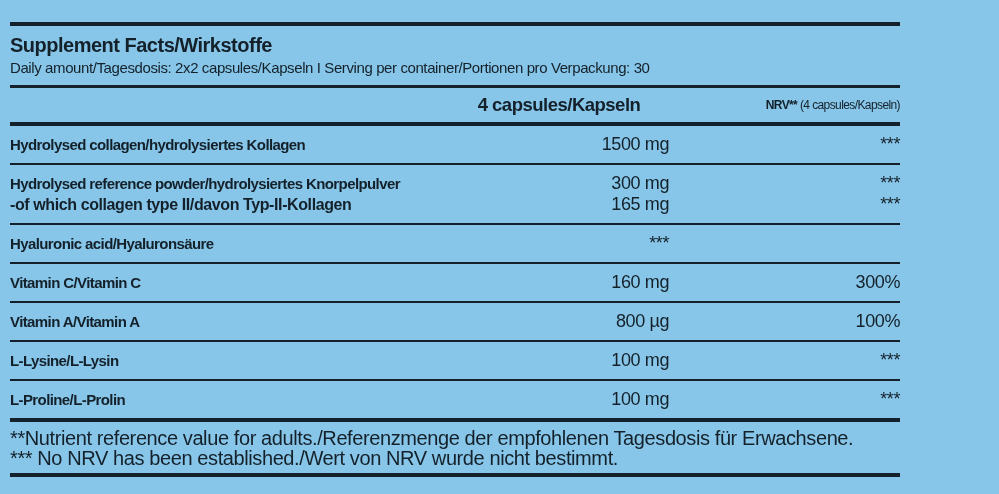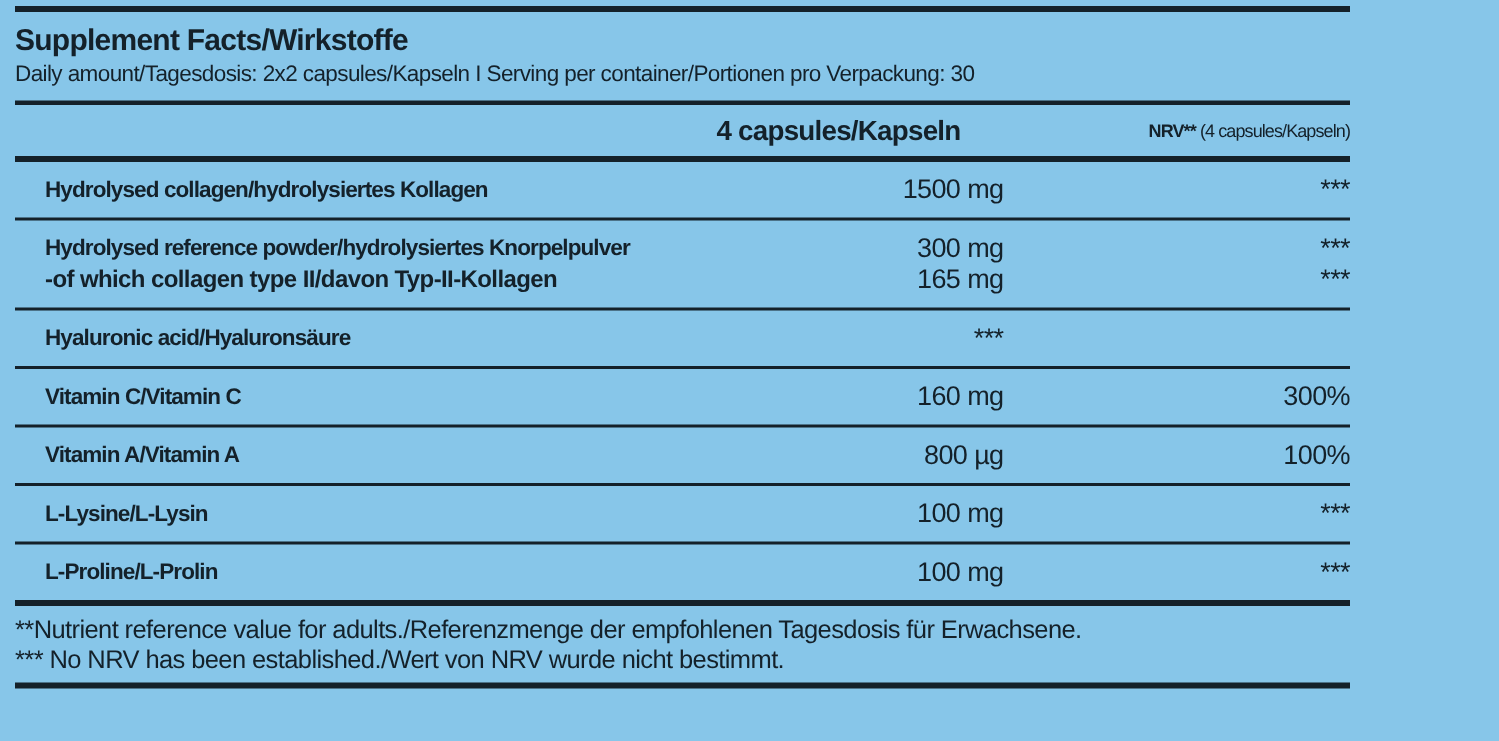--- a/index.html
+++ b/index.html
@@ -11,21 +11,21 @@
   body {
     font-family: "Liberation Sans", sans-serif;
     background: var(--bg);
   }
   .label-wrap {
     width: 906px;
     height: 494px;
     background: var(--bg);
     color: var(--ink);
     overflow: hidden;
-    padding-top: 4px;
+    padding-top: 22px;
   }
   .inner {
     margin: 0 6px 0 10px;
   }
   .bar {
     background: var(--ink);
     border: none;
     margin: 0;
   }
   .bar-4 { height: 4px; }
@@ -45,21 +45,20 @@
     letter-spacing: -0.4px;
     line-height: 21px;
     margin-bottom: 7px;
     white-space: nowrap;
   }
 
   .grid-row {
     display: grid;
     grid-template-columns: 1fr 220px 231px;
     align-items: center;
-    margin-left: 20px;
   }
 
   .col-head-row {
     height: 34px;
   }
   .col-head-amount {
     font-weight: bold;
     font-size: 18.5px;
     letter-spacing: -0.5px;
     text-align: center;
@@ -96,21 +95,21 @@
     font-size: 18px;
     letter-spacing: -0.4px;
     line-height: 21px;
     white-space: nowrap;
   }
   .footnotes {
     padding-top: 6px;
     padding-bottom: 5px;
   }
   .footnote {
-    font-size: 17px;
+    font-size: 20px;
     letter-spacing: -0.4px;
     line-height: 20px;
     white-space: nowrap;
   }
 </style>
 </head>
 <body>
 
 <div class="label-wrap">
   <div class="inner">

